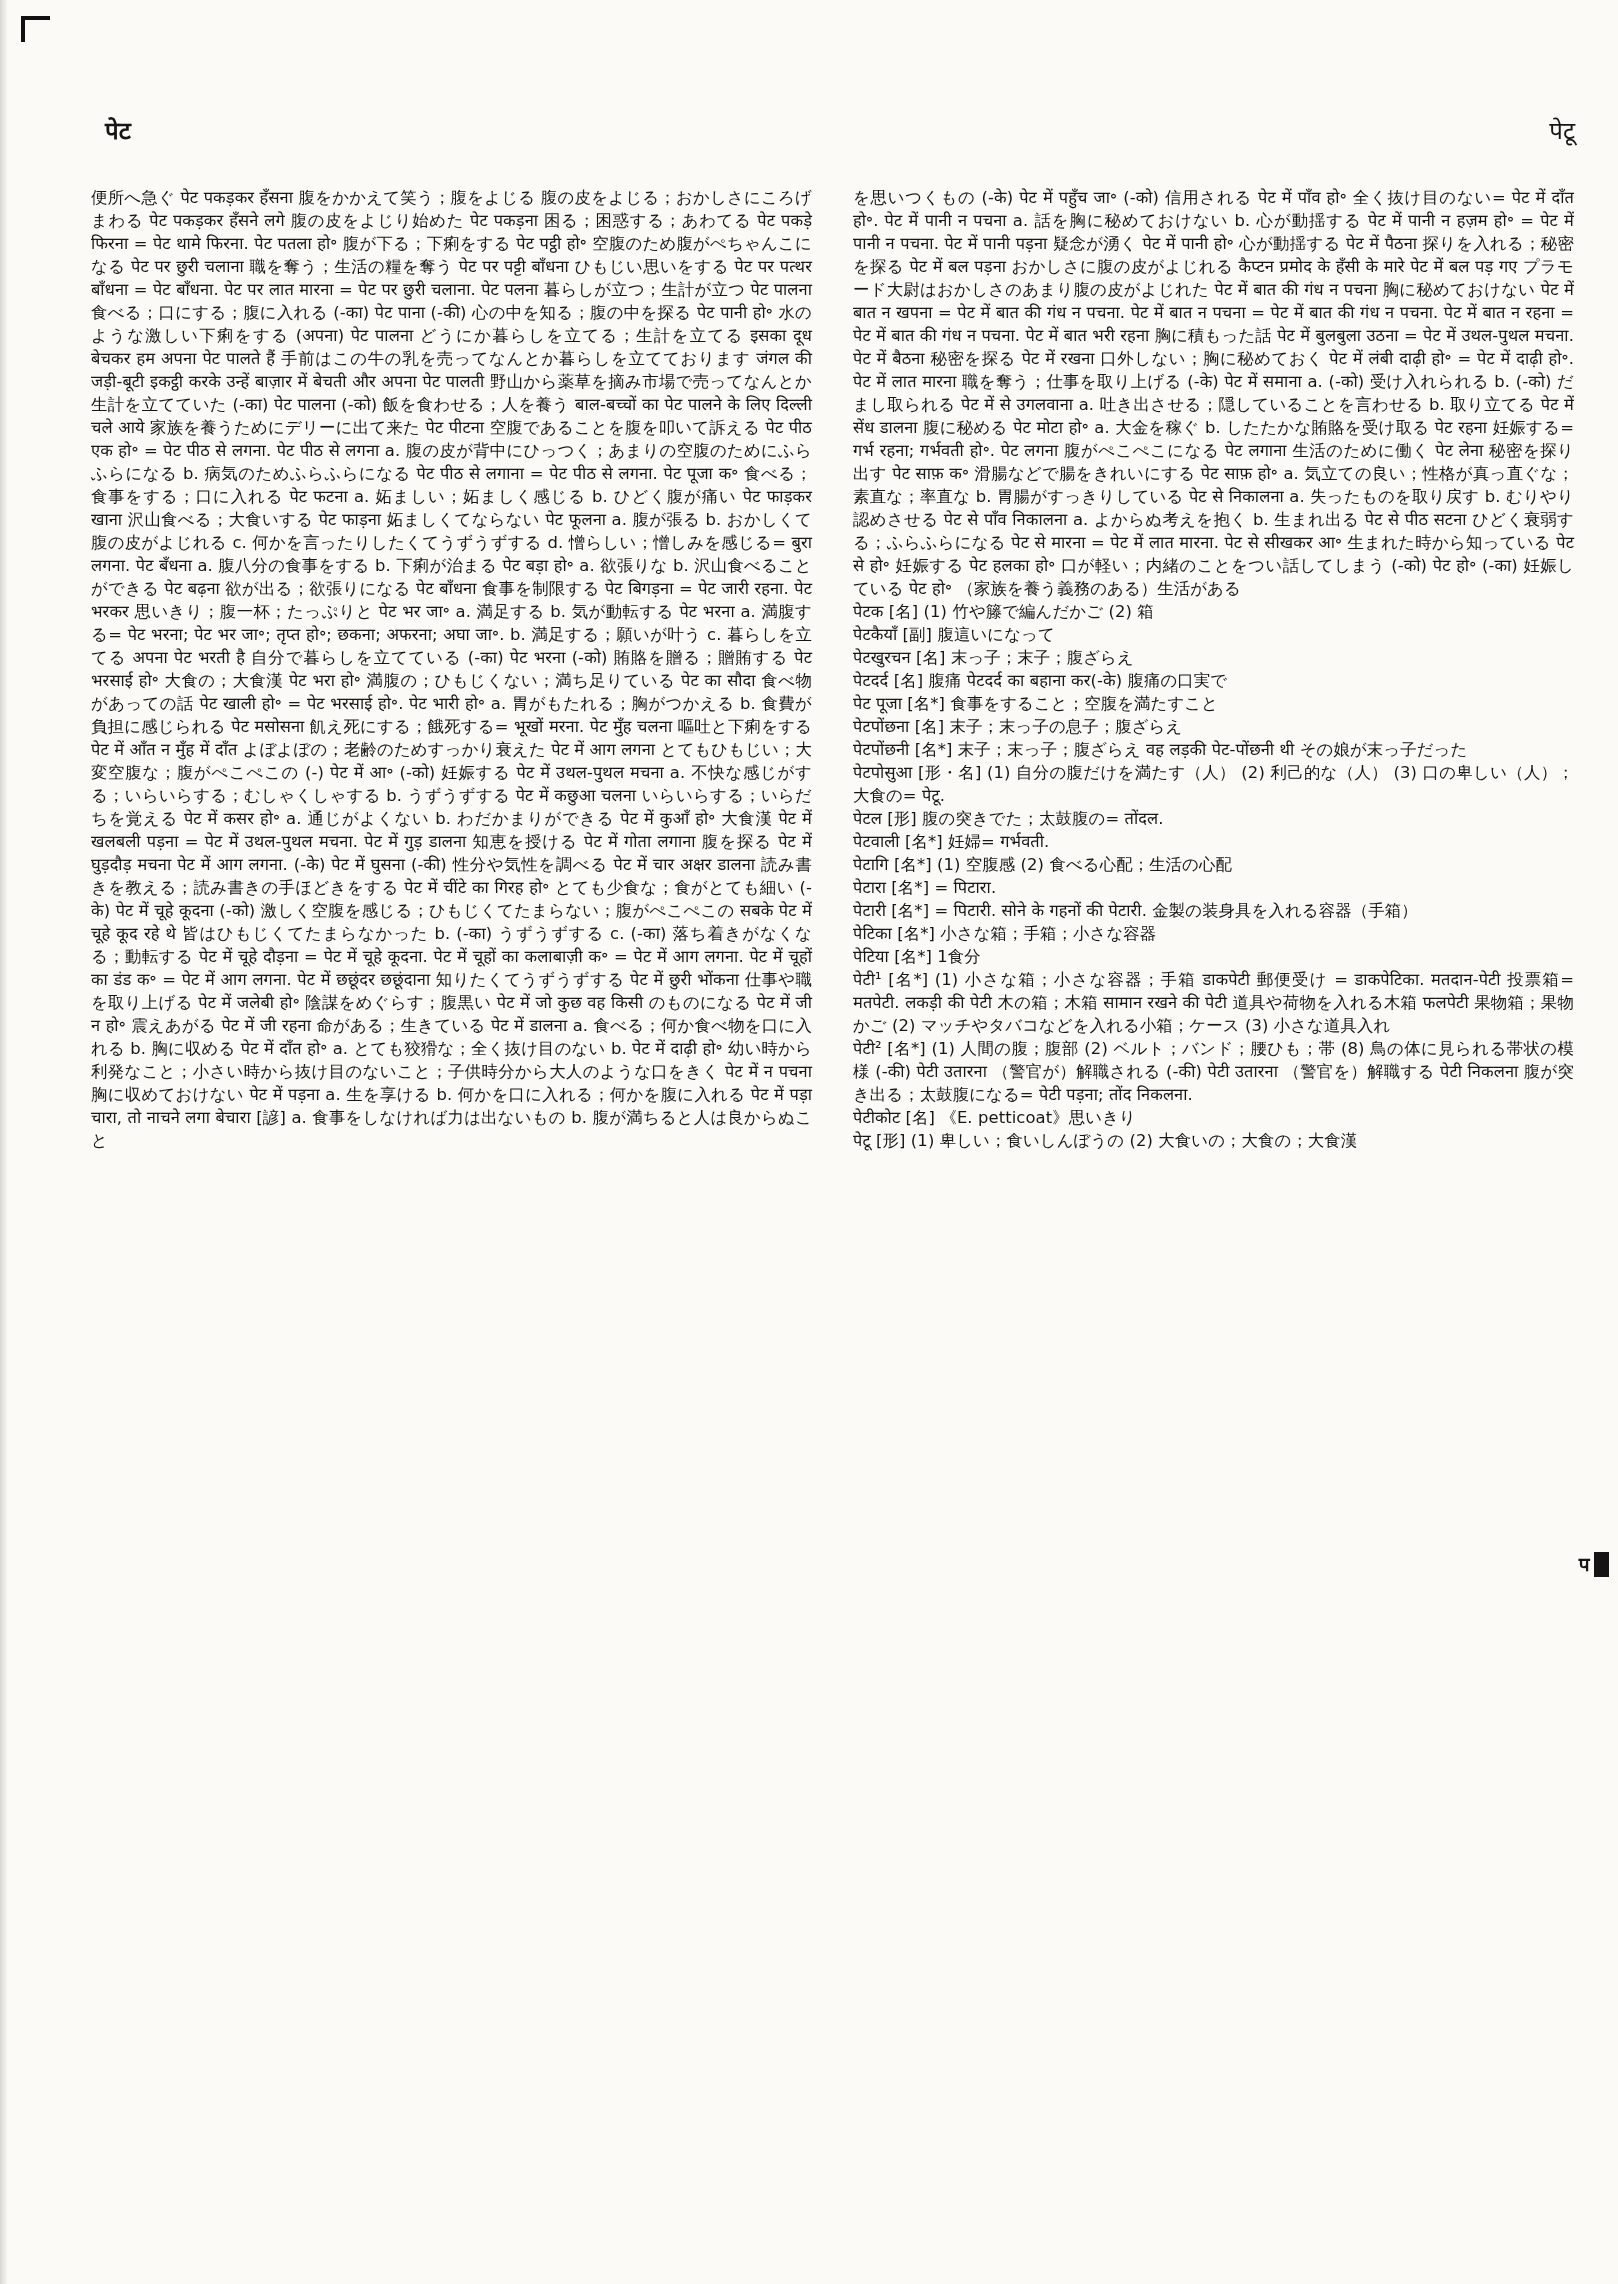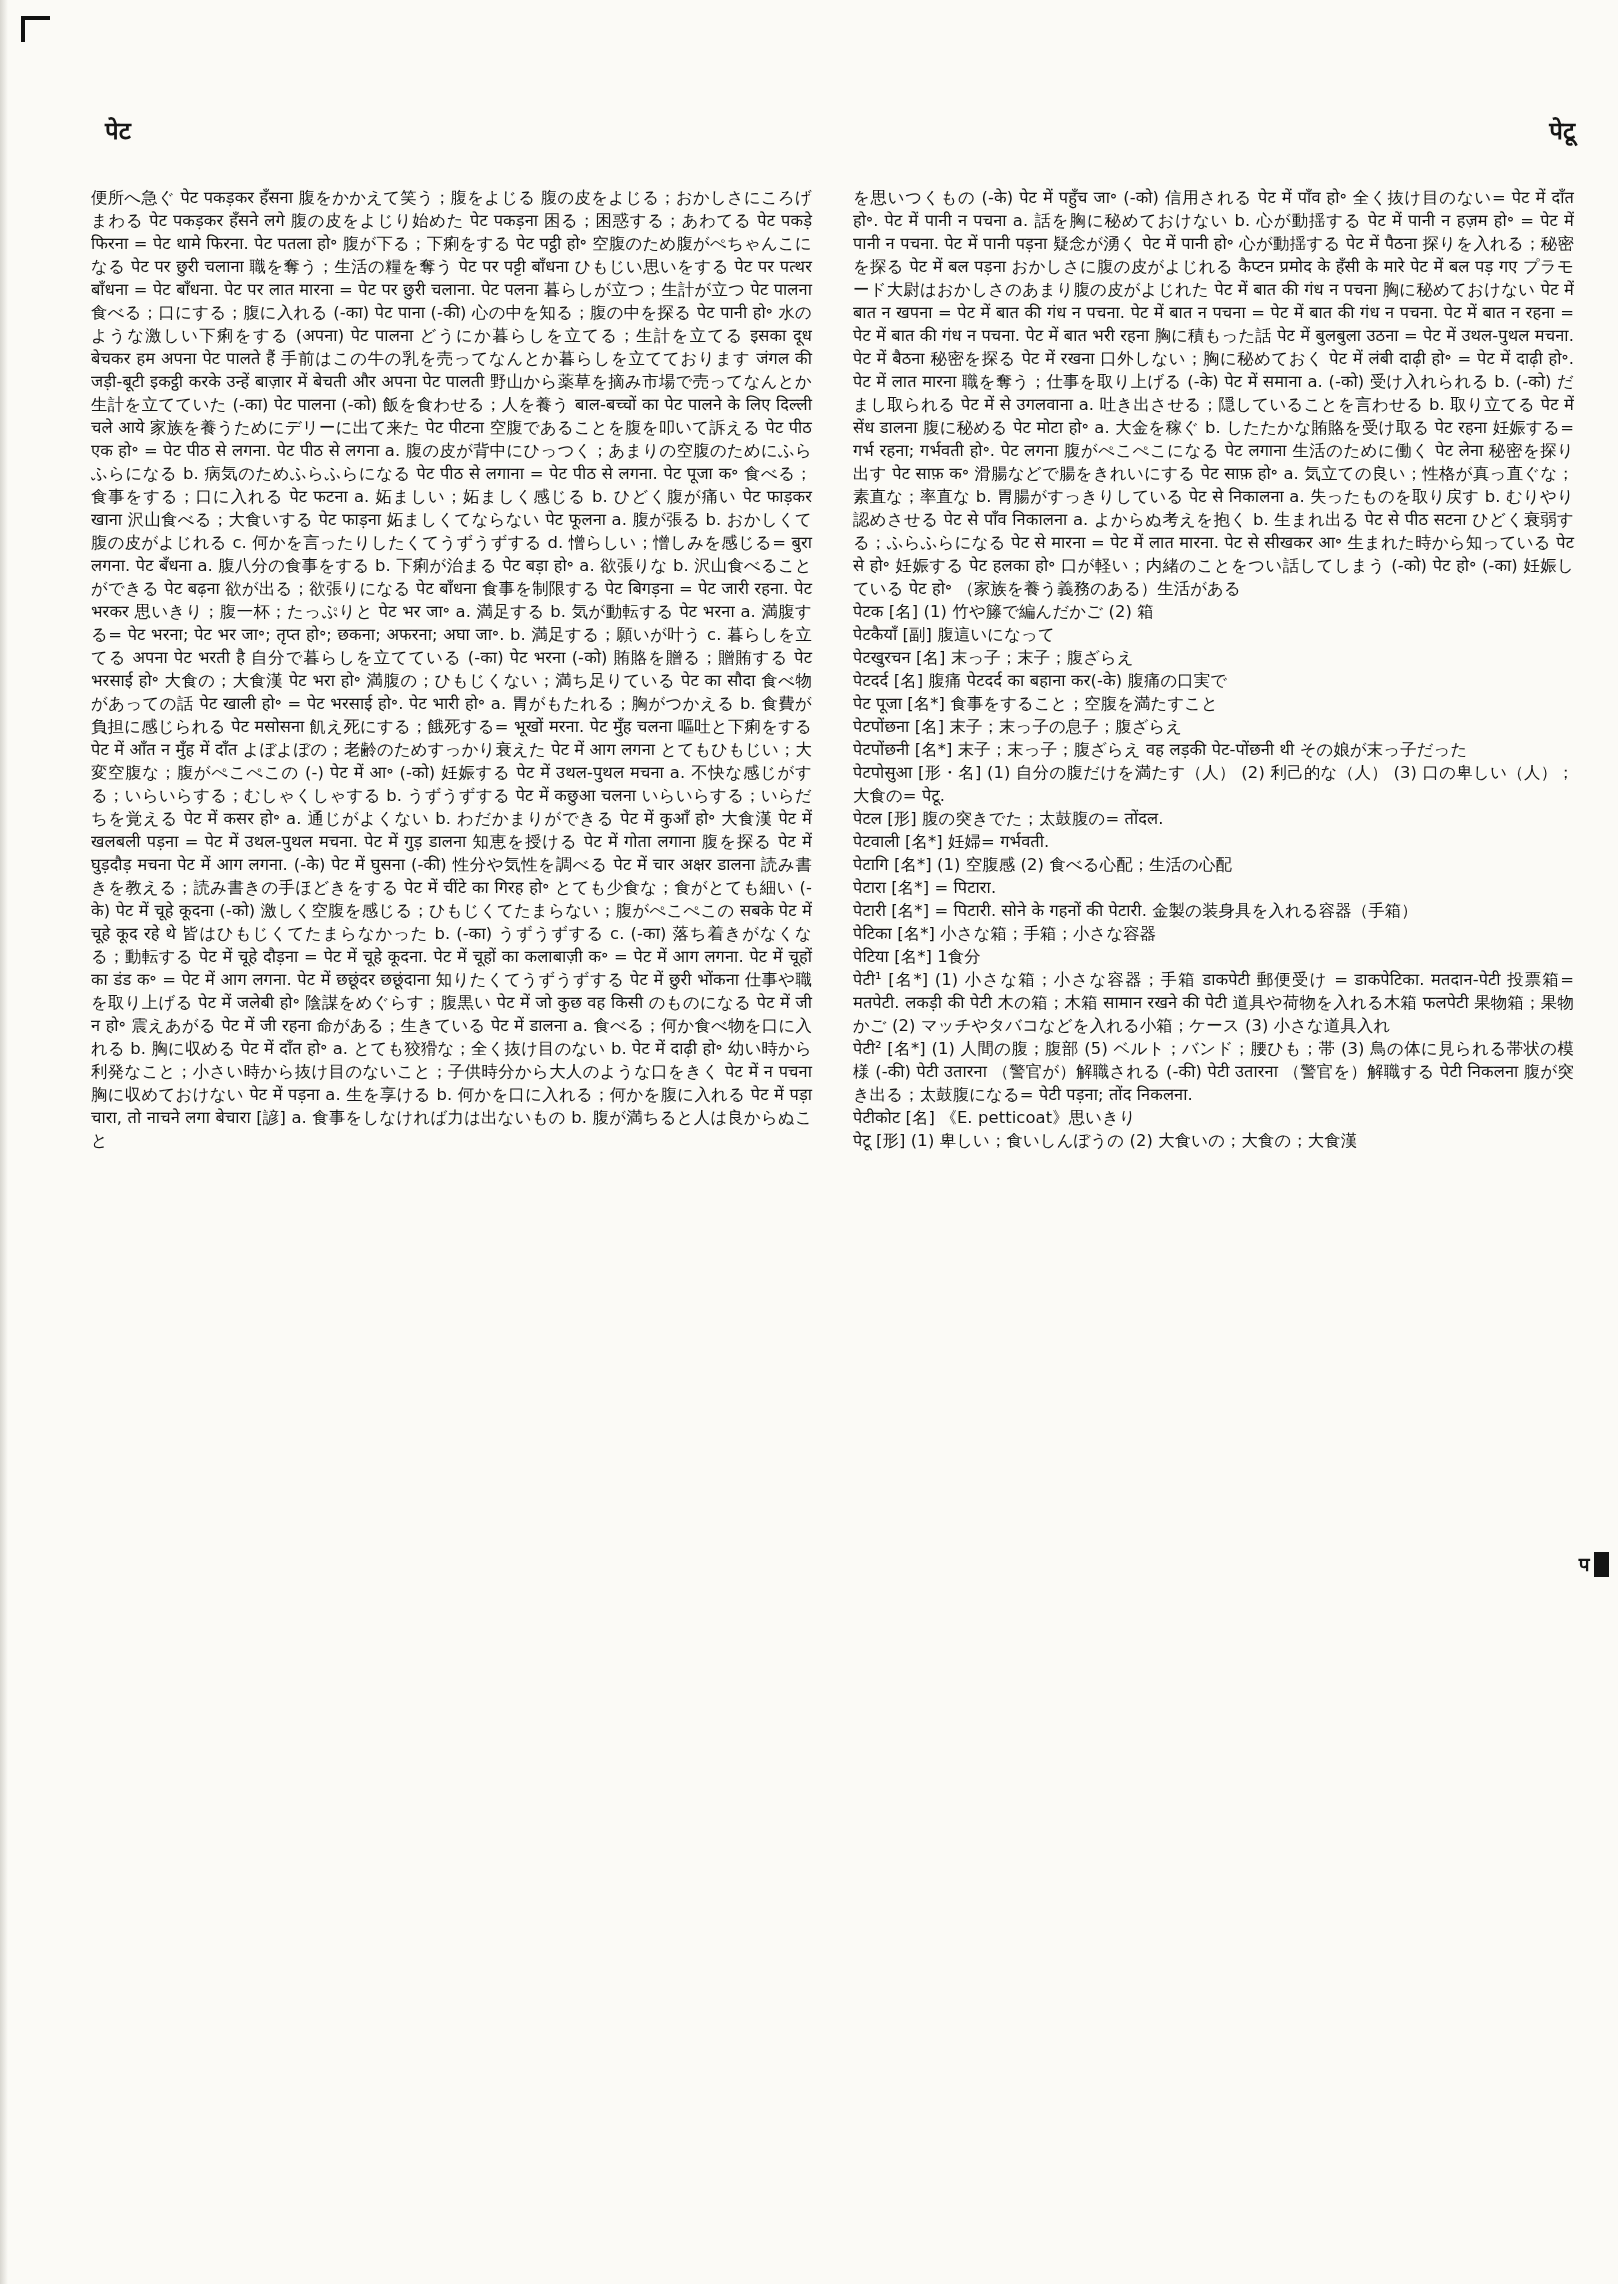--- a/index.html
+++ b/index.html
@@ -27,21 +27,21 @@
   .guide-left {
     position: absolute; left: 0; top: 0;
     font-size: 24px; font-weight: bold;
   }
   .page-number {
     position: absolute; left: 0; right: 0; top: 1.1px; text-align: center;
     font-size: 21.4px; font-family: "DejaVu Serif", serif;
   }
   .guide-right {
     position: absolute; right: 0; top: 0;
-    font-size: 24px; font-weight: bold;
+    font-size: 24px; font-weight: normal;
   }
   .col {
     position: absolute; top: 186px;
     width: 721px;
     text-align: justify;
     font-size: 16.4px;
     line-height: 23px;
     letter-spacing: 0.1px;
     word-break: break-word;
   }
@@ -85,21 +85,21 @@
   <div class="entry">पेटपोंछनी [名*] 末子；末っ子；腹ざらえ वह लड़की पेट-पोंछनी थी その娘が末っ子だった</div>
   <div class="entry">पेटपोसुआ [形・名] (1) 自分の腹だけを満たす（人） (2) 利己的な（人） (3) 口の卑しい（人）；大食の= पेटू.</div>
   <div class="entry">पेटल [形] 腹の突きでた；太鼓腹の= तोंदल.</div>
   <div class="entry">पेटवाली [名*] 妊婦= गर्भवती.</div>
   <div class="entry">पेटागि [名*] (1) 空腹感 (2) 食べる心配；生活の心配</div>
   <div class="entry">पेटारा [名*] = पिटारा.</div>
   <div class="entry">पेटारी [名*] = पिटारी. सोने के गहनों की पेटारी. 金製の装身具を入れる容器（手箱）</div>
   <div class="entry">पेटिका [名*] 小さな箱；手箱；小さな容器</div>
   <div class="entry">पेटिया [名*] 1食分</div>
   <div class="entry">पेटी¹ [名*] (1) 小さな箱；小さな容器；手箱 डाकपेटी 郵便受け = डाकपेटिका. मतदान-पेटी 投票箱= मतपेटी. लकड़ी की पेटी 木の箱；木箱 सामान रखने की पेटी 道具や荷物を入れる木箱 फलपेटी 果物箱；果物かご (2) マッチやタバコなどを入れる小箱；ケース (3) 小さな道具入れ</div>
-  <div class="entry">पेटी² [名*] (1) 人間の腹；腹部 (5) ベルト；バンド；腰ひも；帯 (3) 鳥の体に見られる帯状の模様 (-की) पेटी उतारना （警官が）解職される (-की) पेटी उतारना （警官を）解職する पेटी निकलना 腹が突き出る；太鼓腹になる= पेटी पड़ना; तोंद निकलना.</div>
+  <div class="entry">पेटी² [名*] (1) 人間の腹；腹部 (2) ベルト；バンド；腰ひも；帯 (8) 鳥の体に見られる帯状の模様 (-की) पेटी उतारना （警官が）解職される (-की) पेटी उतारना （警官を）解職する पेटी निकलना 腹が突き出る；太鼓腹になる= पेटी पड़ना; तोंद निकलना.</div>
   <div class="entry">पेटीकोट [名] 《E. petticoat》思いきり</div>
   <div class="entry">पेटू [形] (1) 卑しい；食いしんぼうの (2) 大食いの；大食の；大食漢</div>
 </div>
 
 <div class="thumb-index">
   <span>प</span>
   <span class="thumb-tab"></span>
 </div>
 
 

